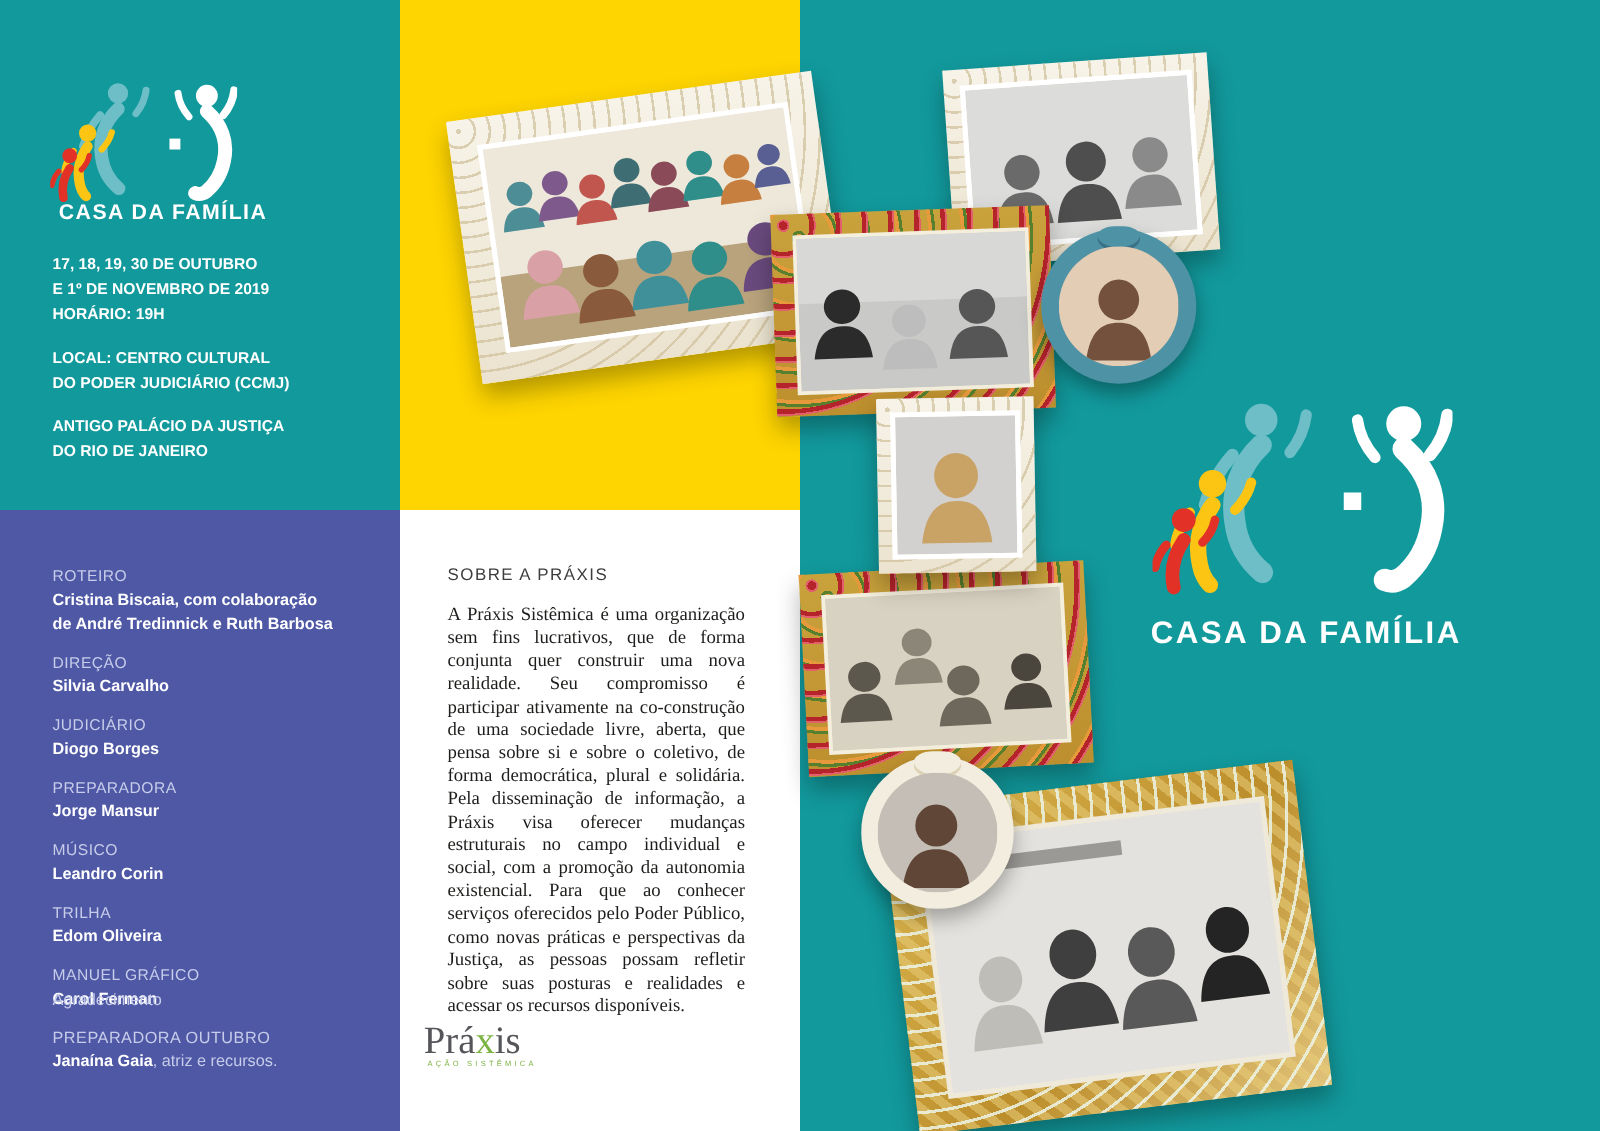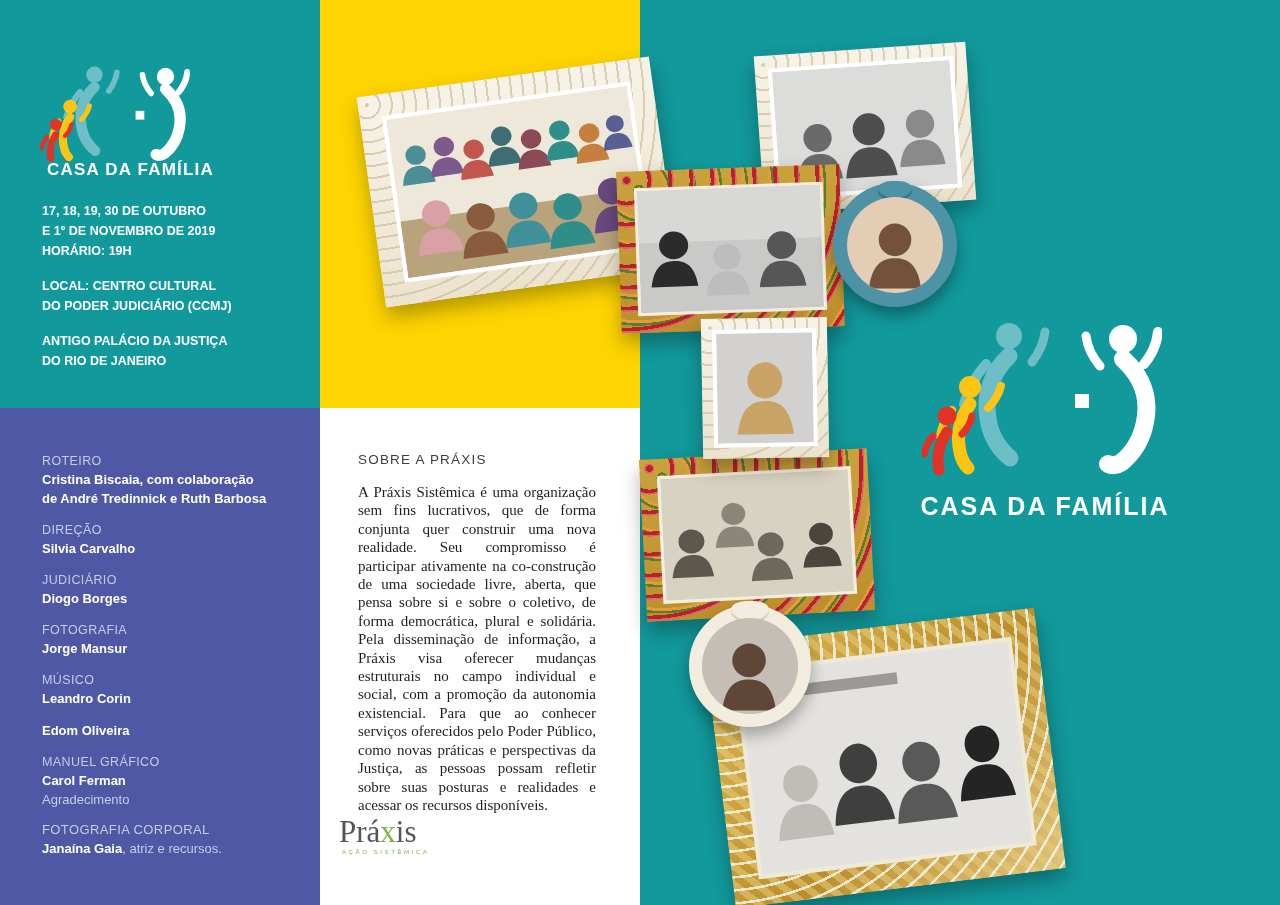--- a/index.html
+++ b/index.html
@@ -153,39 +153,40 @@
     </div>
     <div class="credit">
       <div class="role">DIREÇÃO</div>
       <div class="name">Silvia Carvalho</div>
     </div>
     <div class="credit">
       <div class="role">JUDICIÁRIO</div>
       <div class="name">Diogo Borges</div>
     </div>
     <div class="credit">
-      <div class="role">FOTOGRAFIA</div>
+      <div class="role">PREPARADORA</div>
       <div class="name">Jorge Mansur</div>
     </div>
     <div class="credit">
       <div class="role">MÚSICO</div>
       <div class="name">Leandro Corin</div>
     </div>
     <div class="credit">
+      <div class="role">TRILHA</div>
       <div class="name">Edom Oliveira</div>
     </div>
     <div class="credit">
       <div class="role">MANUEL GRÁFICO</div>
       <div class="name">Carol Ferman</div>
     </div>
   </div>
 
   <div class="ack">
     <div class="label">Agradecimento</div>
-    <div class="role">FOTOGRAFIA CORPORAL</div>
+    <div class="role">PREPARADORA OUTUBRO</div>
     <div class="name"><b>Janaína Gaia</b><span>, atriz e recursos.</span></div>
   </div>
 
   <div class="col col-mid">
     <div class="yellow"></div>
     <div class="white"></div>
   </div>
 
   <div class="about-heading">SOBRE A PRÁXIS</div>
   <div class="about-body">A Práxis Sistêmica é uma organização sem fins lucrativos, que de forma conjunta quer construir uma nova realidade. Seu compromisso é participar ativamente na co-construção de uma sociedade livre, aberta, que pensa sobre si e sobre o coletivo, de forma democrática, plural e solidária. Pela disseminação de informação, a Práxis visa oferecer mudanças estruturais no campo individual e social, com a promoção da autonomia existencial. Para que ao conhecer serviços oferecidos pelo Poder Público, como novas práticas e perspectivas da Justiça, as pessoas possam refletir sobre suas posturas e realidades e acessar os recursos disponíveis.</div>

